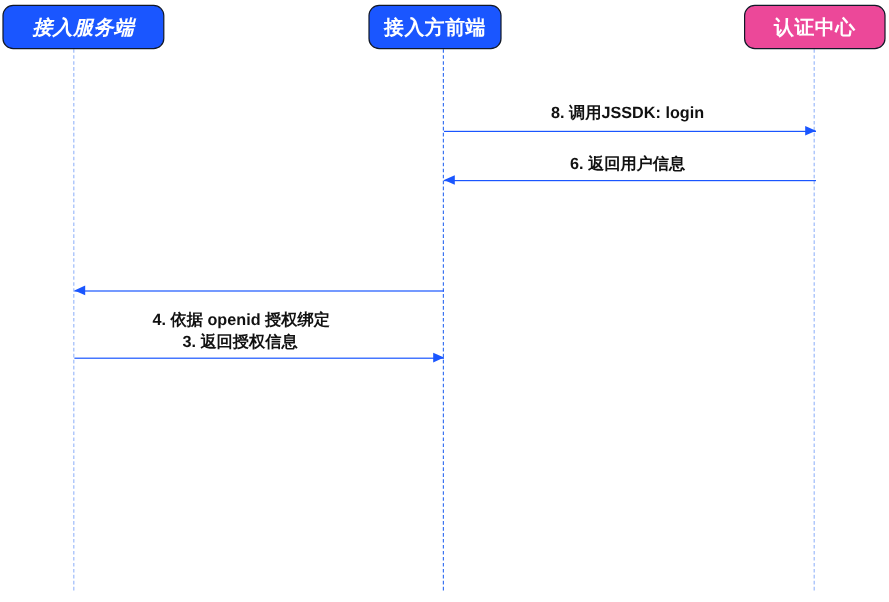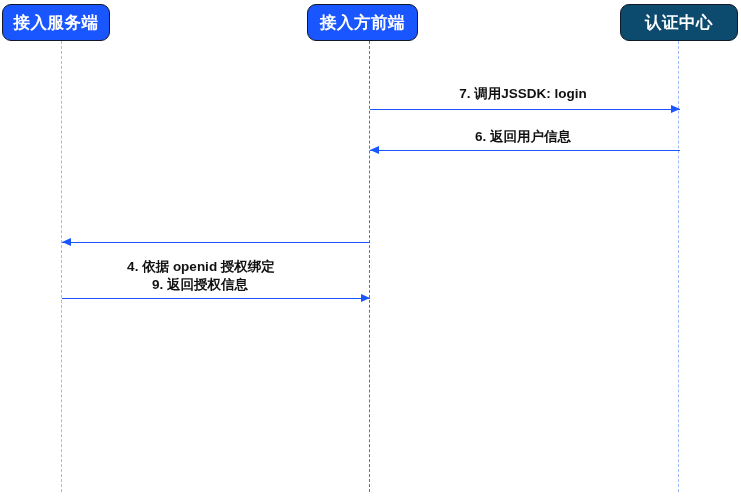--- a/index.html
+++ b/index.html
@@ -61,26 +61,26 @@
 </style>
 </head>
 <body>
 
 <div id="diagram" style="background: rgb(255, 255, 255);">
     <div class="lifeline" style="left: 61.3px; top: 41px; height: 451px; border-left-color: rgb(157, 187, 251);"></div>
     <div class="lifeline" style="left: 369.3px; top: 41px; height: 451px; border-left-color: rgb(59, 116, 242);"></div>
     <div class="lifeline" style="left: 678.3px; top: 41px; height: 451px; border-left-color: rgb(157, 187, 251);"></div>
     <div class="msg-line" style="left: 370px; top: 109px; width: 310px; border-top-color: rgb(26, 86, 255);"></div>
     <div class="arrow-head right" style="top: 105px; left: 671px; border-left-color: rgb(26, 86, 255);"></div>
-    <div class="msg-label" style="left: 523px; top: 85px; color: rgb(17, 17, 17);">7. 调用JSSDK: login</div>
+    <div class="msg-label" style="left: 523px; top: 85px; color: rgb(17, 17, 17);">8. 调用JSSDK: login</div>
     <div class="msg-line" style="left: 370px; top: 150px; width: 310px; border-top-color: rgb(26, 86, 255);"></div>
     <div class="arrow-head left" style="top: 146px; left: 370px; border-right-color: rgb(26, 86, 255);"></div>
     <div class="msg-label" style="left: 523px; top: 128px; color: rgb(17, 17, 17);">6. 返回用户信息</div>
     <div class="msg-line" style="left: 62px; top: 242px; width: 308px; border-top-color: rgb(26, 86, 255);"></div>
     <div class="arrow-head left" style="top: 238px; left: 62px; border-right-color: rgb(26, 86, 255);"></div>
     <div class="msg-label" style="left: 201px; top: 218px; color: rgb(17, 17, 17); margin-top: 40px;">4. 依据 openid 授权绑定</div>
     <div class="msg-line" style="left: 62px; top: 298px; width: 308px; border-top-color: rgb(26, 86, 255);"></div>
     <div class="arrow-head right" style="top: 294px; left: 361px; border-left-color: rgb(26, 86, 255);"></div>
-    <div class="msg-label" style="left: 200px; top: 276px; color: rgb(17, 17, 17);">9. 返回授权信息</div>
-    <div class="participant-box" style="left: 2px; top: 4px; width: 108px; height: 37px; background: rgb(26, 86, 255); border-color: rgb(17, 24, 39); color: rgb(255, 255, 255);">接入服务端</div>
+    <div class="msg-label" style="left: 200px; top: 276px; color: rgb(17, 17, 17);">3. 返回授权信息</div>
+    <div class="participant-box" style="left: 2px; top: 4px; width: 135px; height: 37px; background: rgb(26, 86, 255); border-color: rgb(17, 24, 39); color: rgb(255, 255, 255); font-style: italic;">接入服务端</div>
     <div class="participant-box" style="left: 307px; top: 4px; width: 111px; height: 37px; background: rgb(26, 86, 255); border-color: rgb(17, 24, 39); color: rgb(255, 255, 255);">接入方前端</div>
-    <div class="participant-box" style="left: 620px; top: 4px; width: 118px; height: 37px; background: #0c4a6e; border-color: rgb(17, 24, 39); color: rgb(255, 255, 255);">认证中心</div>
+    <div class="participant-box" style="left: 620px; top: 4px; width: 118px; height: 37px; background: #ec4899; border-color: rgb(17, 24, 39); color: rgb(255, 255, 255);">认证中心</div>
   </div>
 
 </body></html>

